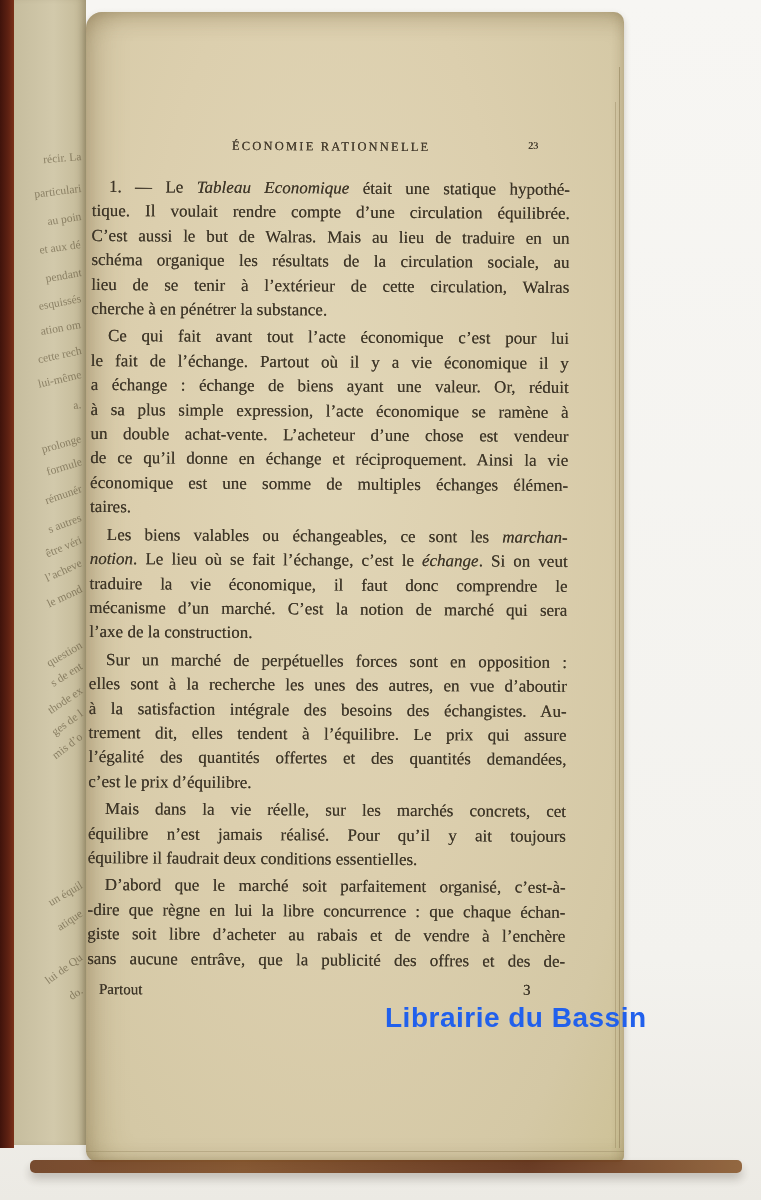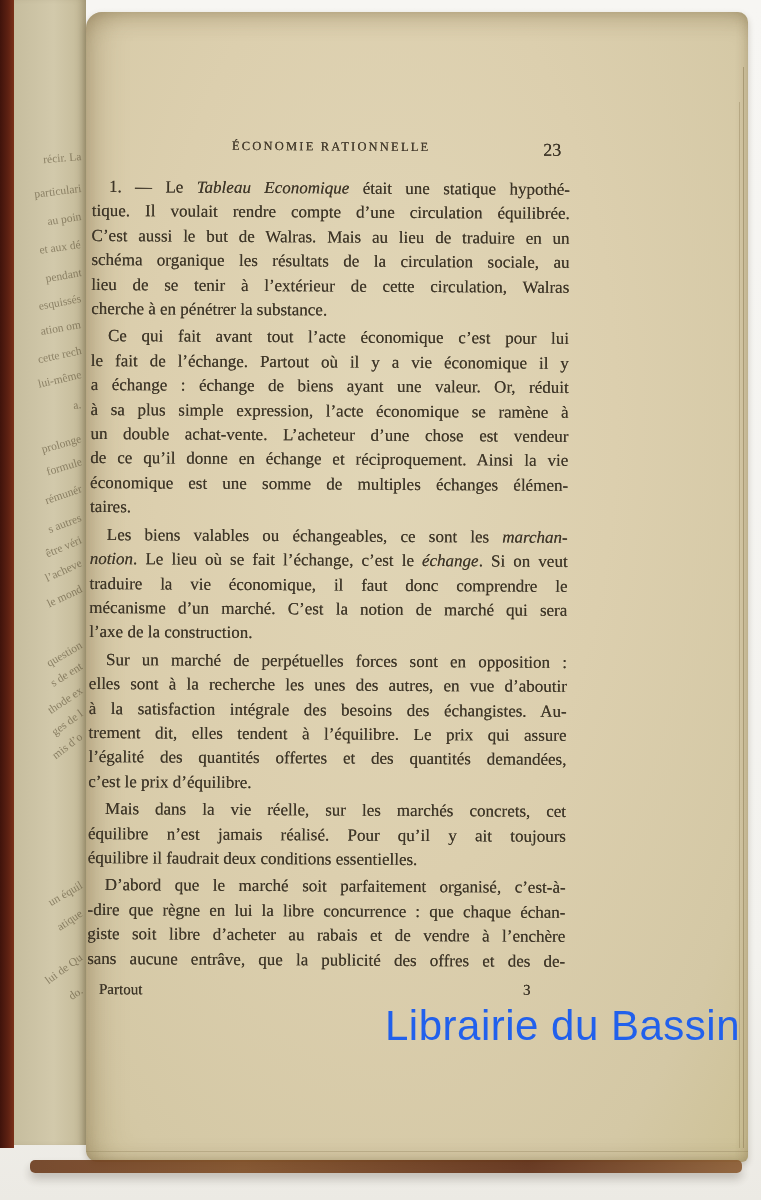--- a/index.html
+++ b/index.html
@@ -15,56 +15,56 @@
     box-shadow:0 6px 10px rgba(60,50,40,.28);opacity:.9;}
 
   
   .facing-edge{position:absolute;left:14px;top:0;width:72px;height:1145px;overflow:hidden;
     background:linear-gradient(90deg,#c6bd9e 0%,#d2c9ab 55%,#c3b997 100%);
     box-shadow:inset -8px 0 10px -6px rgba(90,75,45,.45);}
   .frag{position:absolute;right:5px;white-space:nowrap;
     font-size:11.5px;color:rgba(95,84,58,.62);transform-origin:right center;}
 
   
-  .page{position:absolute;left:86px;top:12px;width:662px;height:1150px;
+  .page{position:absolute;left:86px;top:12px;width:538px;height:1150px;
     border-radius:16px 10px 6px 12px;
     background:radial-gradient(ellipse at 45% 35%, #e1d6b7 0%, #dccfae 45%, #d4c8a5 82%, #cdc196 100%);
     box-shadow:inset 20px 0 34px -14px rgba(110,90,50,.38),
                inset -6px 0 14px -8px rgba(110,90,50,.32),
                inset 0 16px 24px -14px rgba(110,90,50,.38),
                inset 0 -10px 18px -10px rgba(110,90,50,.28),
                0 3px 6px rgba(80,65,40,.25);}
   .stack-line{position:absolute;top:55px;bottom:14px;width:1px;background:rgba(140,124,86,.55);}
   .stack-line.l1{right:4px;}
   .stack-line.l2{right:8px;top:90px;opacity:.7;}
   .stack-line.l3{left:0;right:0;top:auto;bottom:10px;height:1px;width:auto;opacity:.6;}
 
   .content{position:absolute;left:7px;top:0;width:478px;transform:rotate(.35deg);
     transform-origin:0 0;color:#3e3628;}
 
   .running-head{position:relative;margin-top:126px;height:20px;}
   .head-title{display:block;text-align:center;font-size:12.5px;letter-spacing:2.2px;
     color:#463d2e;text-shadow:0 0 .4px #463d2e;}
-  .head-num{position:absolute;right:9px;top:-1px;font-size:18px;text-shadow:0 0 .4px #3e3628;}
+  .head-num{position:absolute;right:32px;top:-1px;font-size:10px;text-shadow:0 0 .4px #3e3628;}
 
   .body-text{margin-top:17px;font-size:17px;line-height:24.4px;
     text-shadow:0 0 .45px rgba(62,54,40,.85);}
   .para{margin:0 0 3px 0;}
   .line{text-align:justify;text-align-last:justify;}
   .line.first{text-indent:17px;}
   .line.last{text-align-last:left;}
   .line i{font-style:italic;}
 
   .footer-row{position:relative;margin-top:10px;height:20px;font-size:15px;}
   .footer-author{position:absolute;left:12px;top:0;text-shadow:0 0 .4px #3e3628;}
   .footer-num{position:absolute;left:436px;top:-2px;text-shadow:0 0 .4px #3e3628;}
 
   .watermark{position:absolute;left:385px;top:1002px;
     font-family:"Liberation Sans","DejaVu Sans",sans-serif;
-    font-size:42px;letter-spacing:.5px;white-space:nowrap;z-index:5;}
+    font-size:28px;letter-spacing:.5px;white-space:nowrap;z-index:5;font-weight:bold;}
 </style>
 </head>
 <body>
 
 <div class="scene">
 
   <div class="cover-strip"></div>
 
   <div class="facing-edge">
       <span class="frag" style="top: 150px; transform: rotate(-5deg);">récir. La</span>

